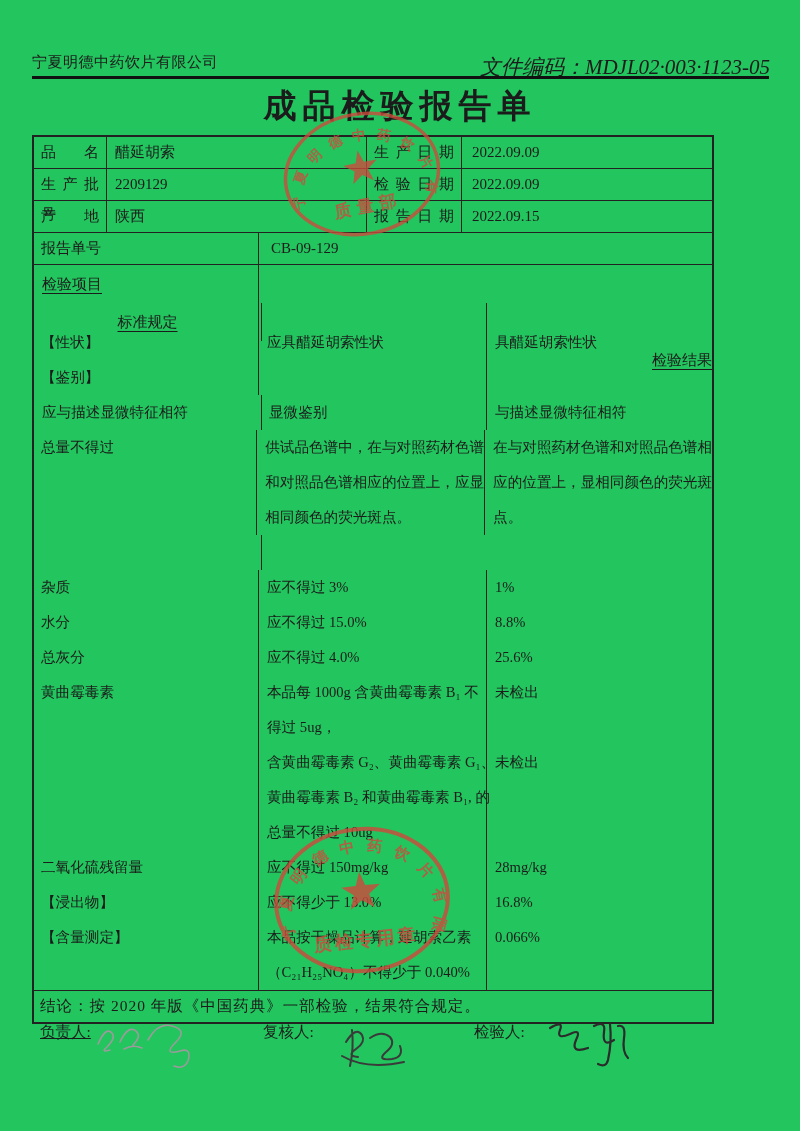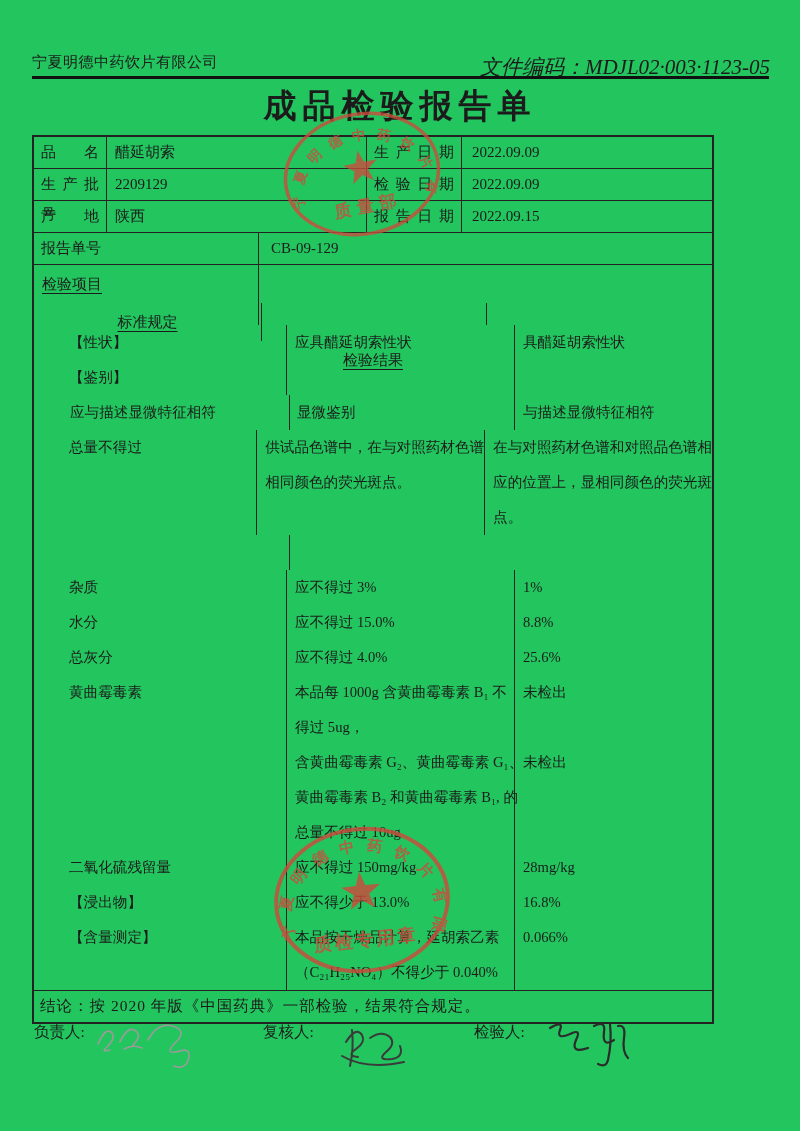--- a/index.html
+++ b/index.html
@@ -25,38 +25,38 @@
   .ic-label2{width:95px;padding:0 7px;border-right:1.4px solid #222;text-align:justify;text-align-last:justify;}
   .ic-value2{flex:1;padding:0 10px;}
   .ic-rlabel{width:225px;padding:0 7px;border-right:1.4px solid #222;}
   .ic-rvalue{flex:1;padding:0 12px;}
 
   
   .mhead{display:flex;height:38px;line-height:38px;font-size:15px;flex-direction:column;}
   .mhead > div{box-sizing:border-box;}
   .mh1{width:225px;padding-left:8px;border-right:1.4px solid #222;}
   .mh2{width:228px;text-align:center;border-right:1.4px solid #222;}
-  .mh3{flex:1;text-align:center;}
+  .mh3{flex:1;text-align:right;}
   .uline{text-decoration:underline;text-underline-offset:4px;}
 
   .spacer-row{display:flex;height:22px;}
-  .trow{display:flex;margin-left:28px;}
+  .trow{display:flex;}
   .tcell{box-sizing:border-box;}
   .c1{width:225px;border-right:1.4px solid #222;padding-left:7px;}
   .c2{width:228px;border-right:1.4px solid #222;padding-left:8px;}
   .c3{flex:1;padding-left:8px;}
   .tline{height:35px;line-height:35px;font-size:14.6px;white-space:nowrap;}
 
   .concl{border-top:1.6px solid #222;height:31px;line-height:29px;padding-left:6px;
          font-size:15.5px;letter-spacing:1px;white-space:nowrap;}
 
   
   .signrow{position:absolute;left:32px;top:1020px;width:737px;height:62px;font-size:15.5px;}
   .sig-label{position:absolute;top:2px;}
-  .lab-resp{left:2px;} .lab-review{left:231px;} .lab-inspect{left:442px;}
+  .lab-resp{left:8px;text-decoration:underline;} .lab-review{left:231px;} .lab-inspect{left:442px;}
   .sigimg{position:absolute;}
   .sig1{left:58px;top:-4px;} .sig2{left:300px;top:2px;} .sig3{left:508px;top:-6px;}
 
   
   .stamp{position:absolute;pointer-events:none;}
   .stamp-top{left:280px;top:108px;transform:rotate(-11deg);opacity:.78;}
   .stamp-bottom{left:271px;top:824px;transform:rotate(-6deg);opacity:.8;}
   .stamp text{font-family:"Liberation Sans","DejaVu Sans",sans-serif;font-weight:700;}
 </style>
 </head>
@@ -140,20 +140,21 @@
           </div>
         </div>
         <div class="trow">
           <div class="tcell c1">
             <div class="tline">总量不得过</div>
             <div class="tline"></div>
             <div class="tline"></div>
           </div>
           <div class="tcell c2">
             <div class="tline">供试品色谱中，在与对照药材色谱</div>
+            <div class="tline">和对照品色谱相应的位置上，应显</div>
             <div class="tline">相同颜色的荧光斑点。</div>
           </div>
           <div class="tcell c3">
             <div class="tline">在与对照药材色谱和对照品色谱相</div>
             <div class="tline">应的位置上，显相同颜色的荧光斑</div>
             <div class="tline">点。</div>
           </div>
         </div>
         <div class="trow">
           <div class="tcell c2">

